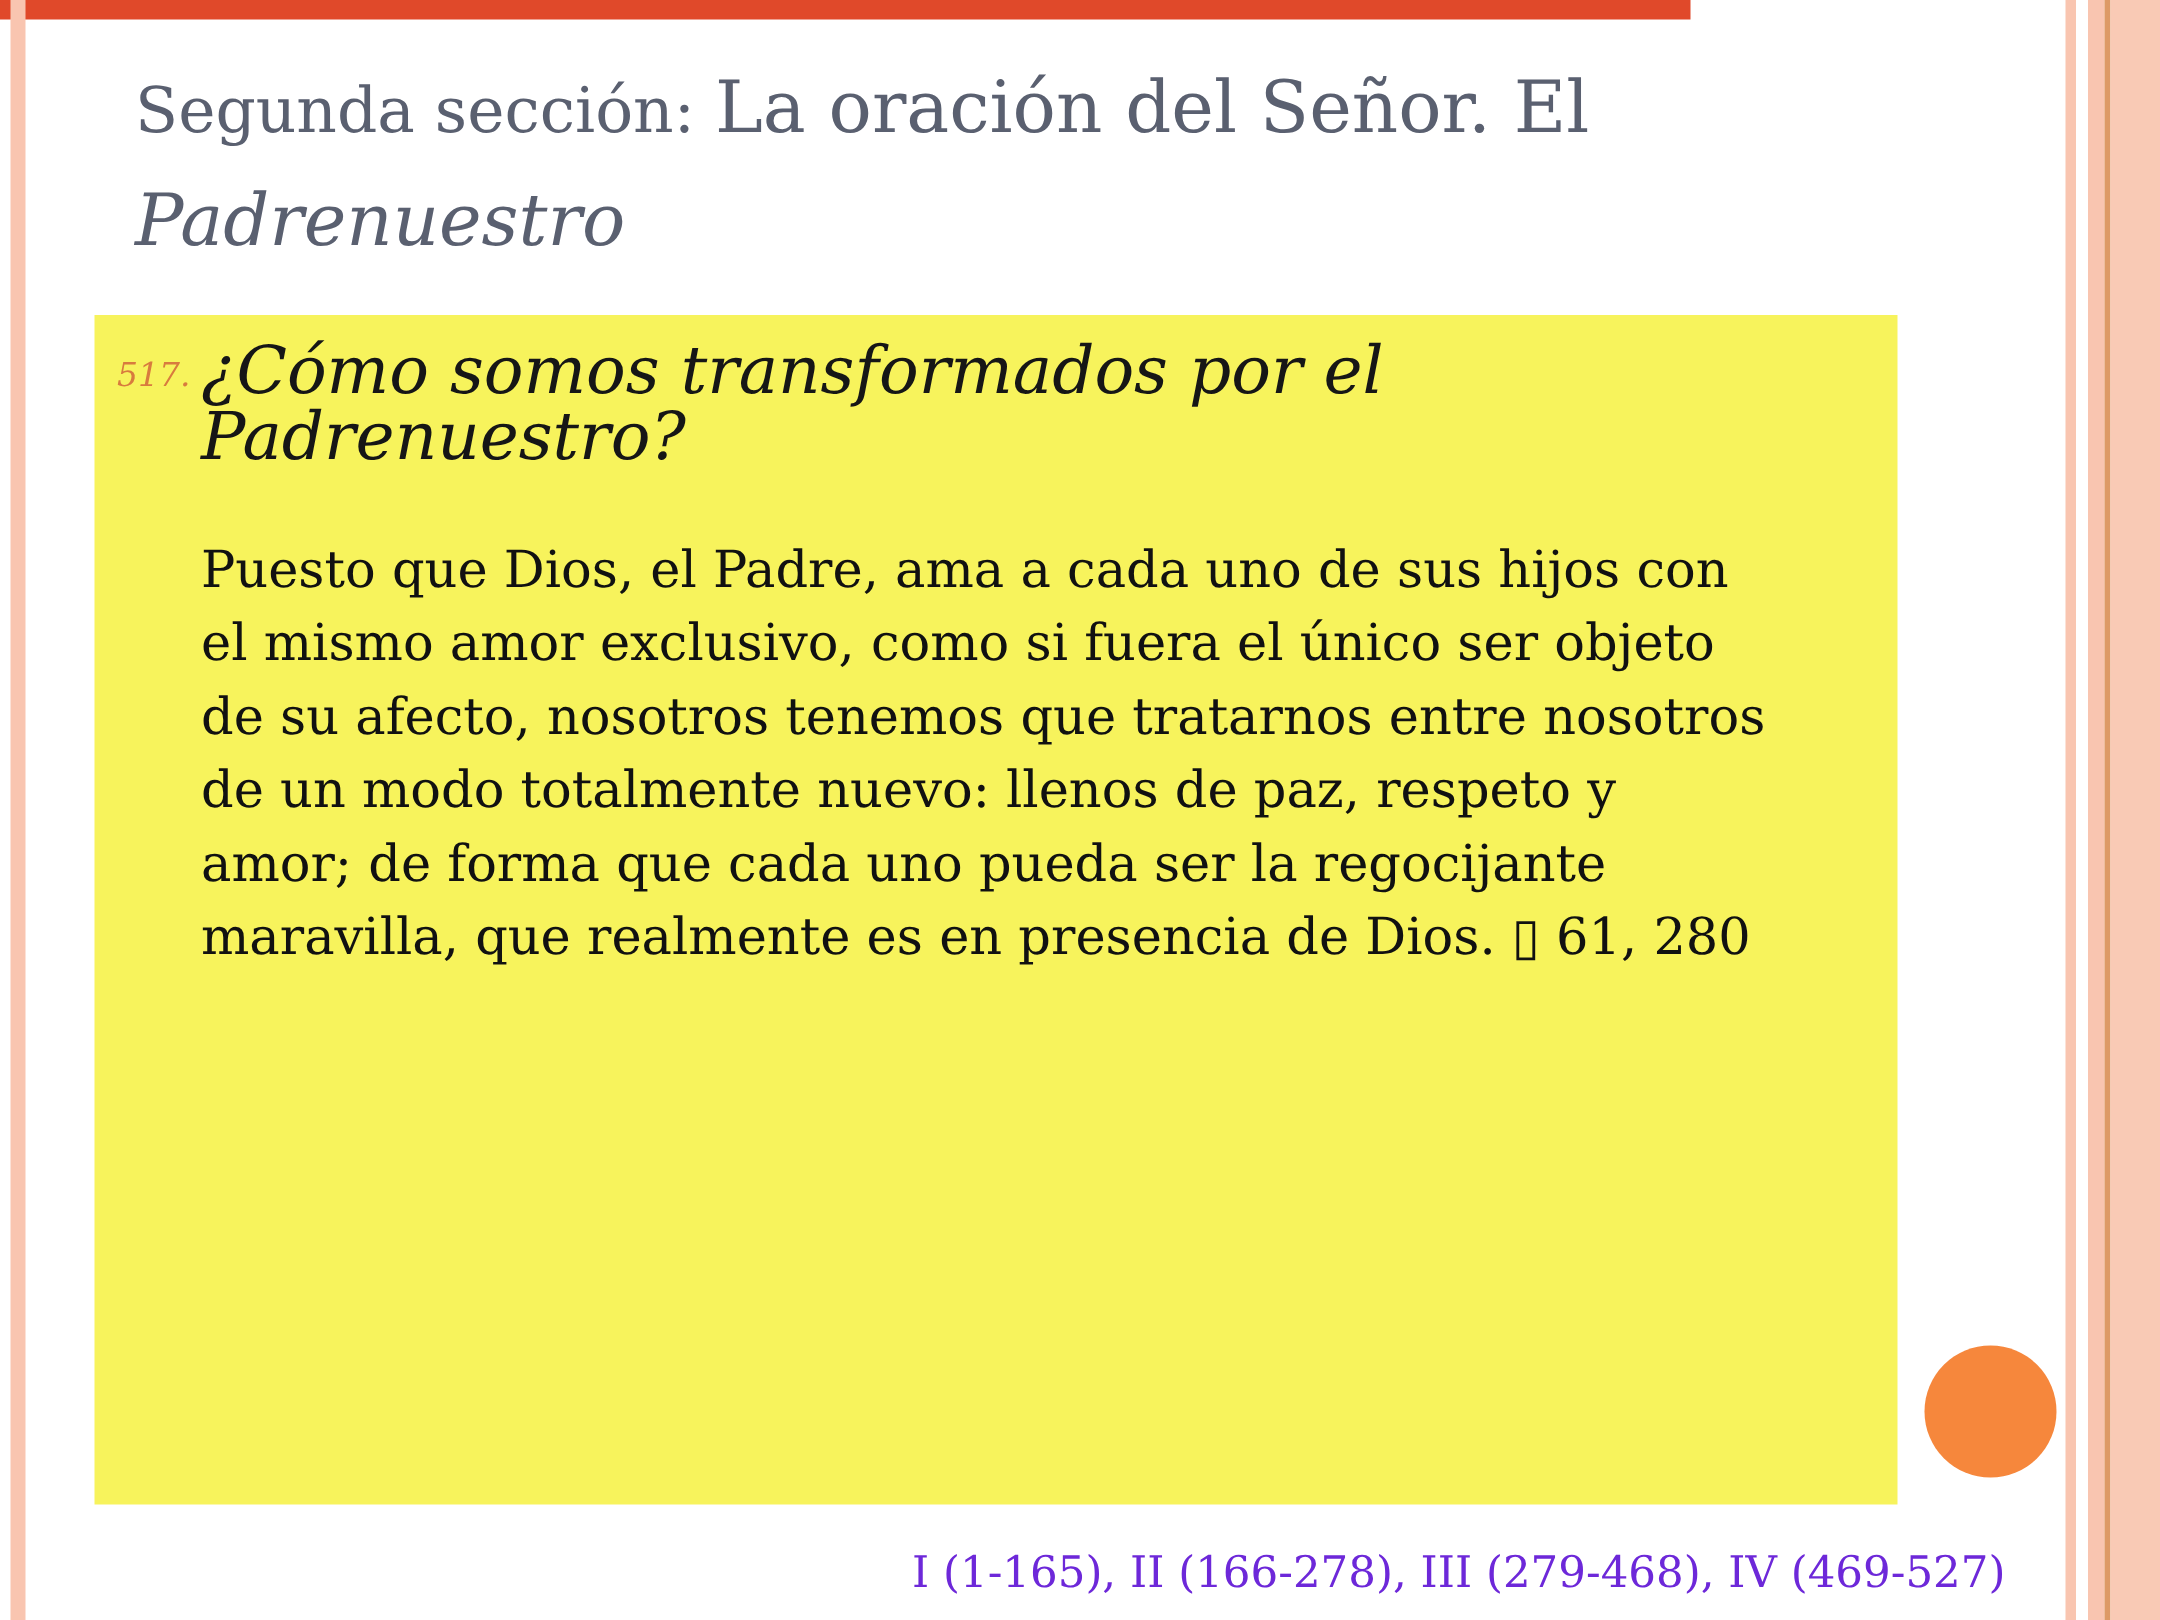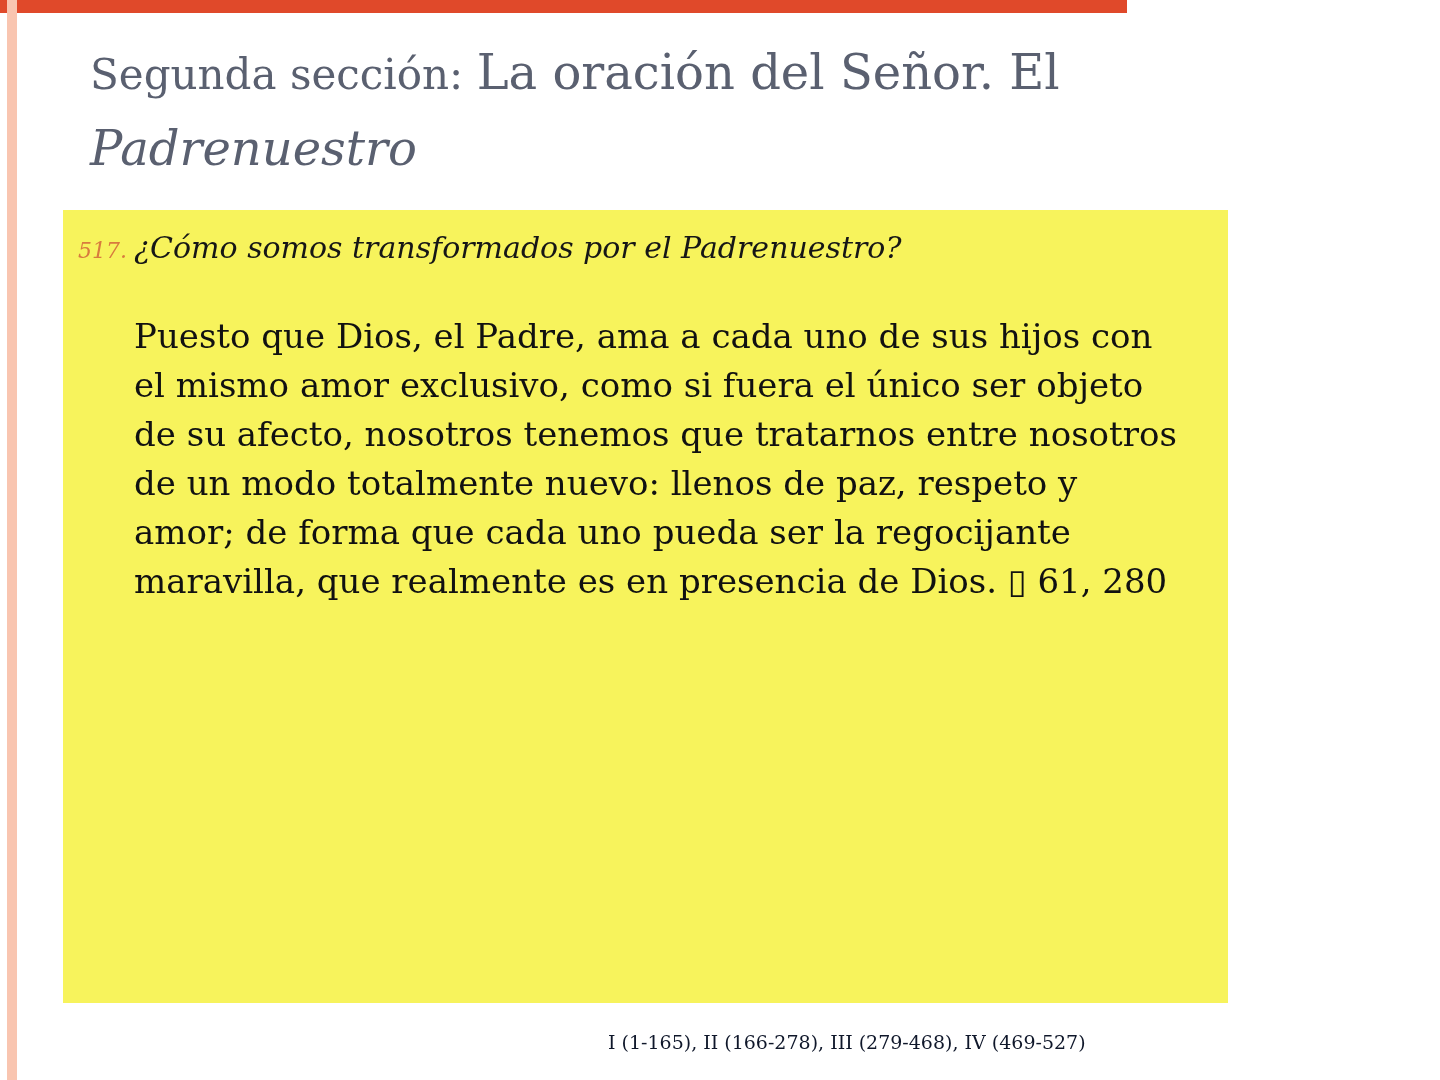--- a/index.html
+++ b/index.html
@@ -1,17 +1,17 @@
 <!DOCTYPE html>
 <html style="--red: #e0492a; --salmon: #f9c5b0; --salmonLight: #f9cab5; --salmonDark: #dd9a66; --yellow: #f7f35c; --titleGray: #5a6070; --qnum: #d87b3e; --circleOrange: #f6873c; --textBlack: #111111;"><head>
 <meta charset="utf-8">
 <style>
   html,body{margin:0;padding:0;background:#fff;}
   .slide{
-    position:relative;width:1228px;height:1080px;background:#fff;overflow:hidden;
+    position:relative;width:1440px;height:1080px;background:#fff;overflow:hidden;
     font-family:"DejaVu Serif","Liberation Serif",serif;
   }
   
   .top-bar{position:absolute;left:0;top:0;width:1127px;height:13px;background:var(--red,#e0492a);}
   .left-stripe{position:absolute;left:7px;top:0;width:10px;height:1080px;background:var(--salmon,#f9c5b0);}
   .r-stripe-a{position:absolute;left:1377px;top:0;width:7px;height:1080px;background:var(--salmon,#f9c5b0);}
   .r-stripe-b{position:absolute;left:1392px;top:0;width:11px;height:1080px;background:var(--salmon,#f9c5b0);}
   .r-dark-line{position:absolute;left:1403px;top:0;width:4px;height:1080px;background:var(--salmonDark,#dd9a66);}
   .r-wide-band{position:absolute;left:1407px;top:0;width:33px;height:1080px;background:var(--salmonLight,#f9cab5);}
   
@@ -26,38 +26,38 @@
   .qbox{
     position:absolute;left:63px;top:210px;width:1202px;height:793px;
     background:var(--yellow,#f7f35c);box-sizing:border-box;padding:16px 20px 11px 15px;
   }
   .q-row{display:flex;align-items:flex-start;}
   .q-number{
     font-size:22px;font-style:italic;color:var(--qnum,#d87b3e);
     padding-top:12px;width:48px;flex:0 0 auto;
   }
   .q-text{
-    font-size:30px;font-style:italic;color:#161616;padding-left:8px;line-height:44px;
+    font-size:44px;font-style:italic;color:#161616;padding-left:8px;line-height:44px;
   }
   .answer-bold{
     margin:30px 0 0 56px;font-size:36px;font-weight:bold;color:#111;
     line-height:48px;white-space:pre-line;
   }
   .answer-body{
     margin:42px 0 0 56px;font-size:34px;font-weight:normal;color:#111;
     line-height:49px;white-space:pre-line;
   }
   
   .page-circle{
     position:absolute;left:1283px;top:897px;width:88px;height:88px;border-radius:50%;
     background:var(--circleOrange,#f6873c);
   }
   
   .footer{
-    position:absolute;left:608px;top:1031px;font-size:19px;color:#0f172a;white-space:nowrap;
+    position:absolute;left:608px;top:1031px;font-size:29px;color:#6d28d9;white-space:nowrap;
   }
 </style>
 </head>
 <body>
 
 <div class="slide">
 
   <div class="top-bar"></div>
   <div class="left-stripe"></div>
   <div class="r-stripe-a"></div>

